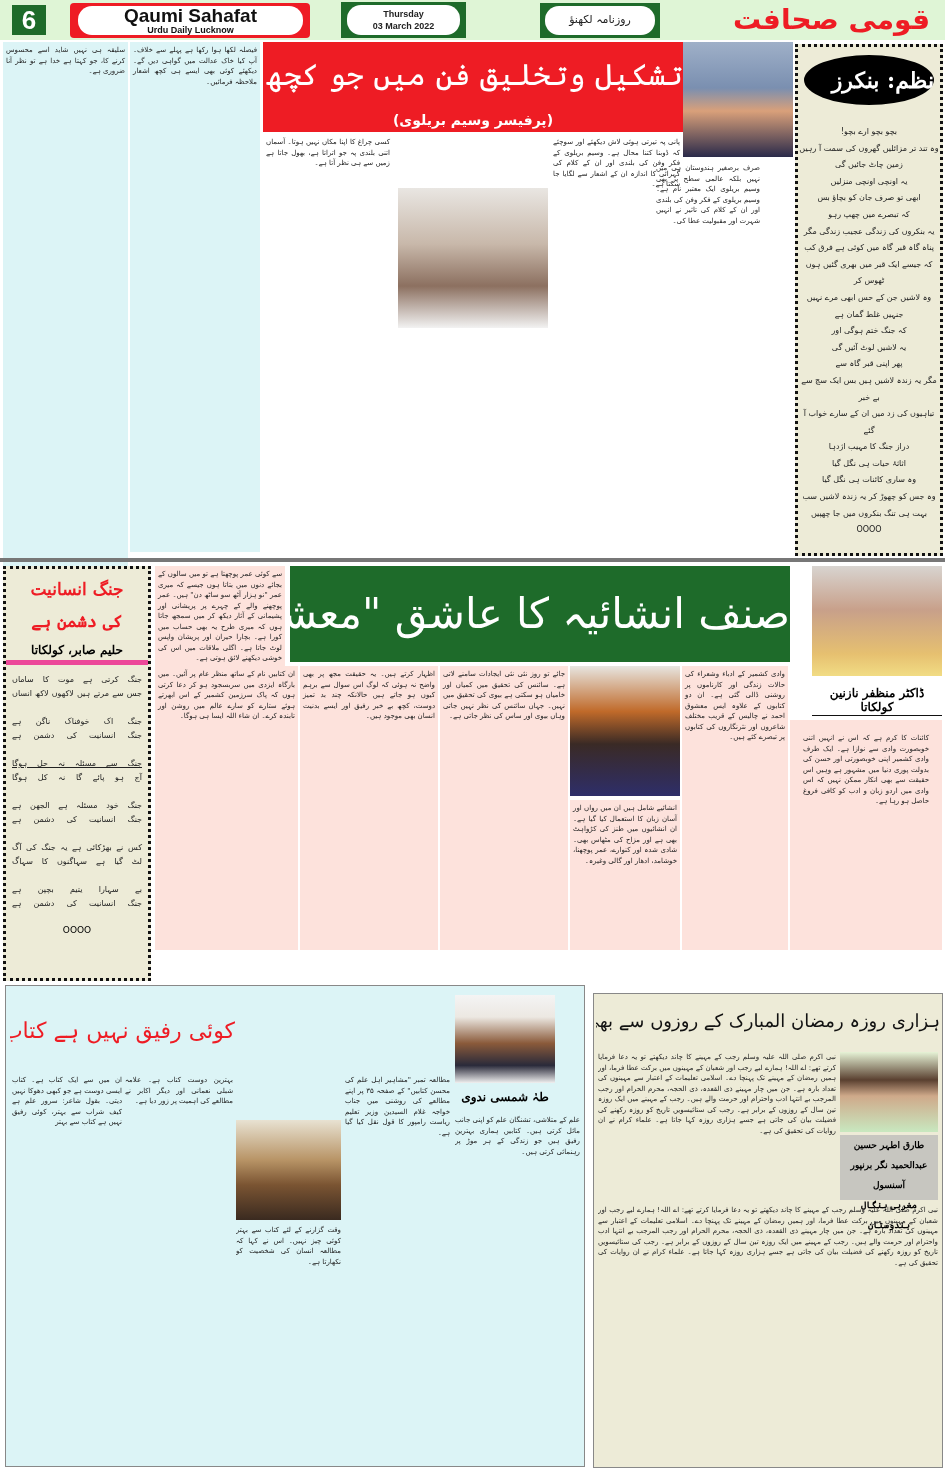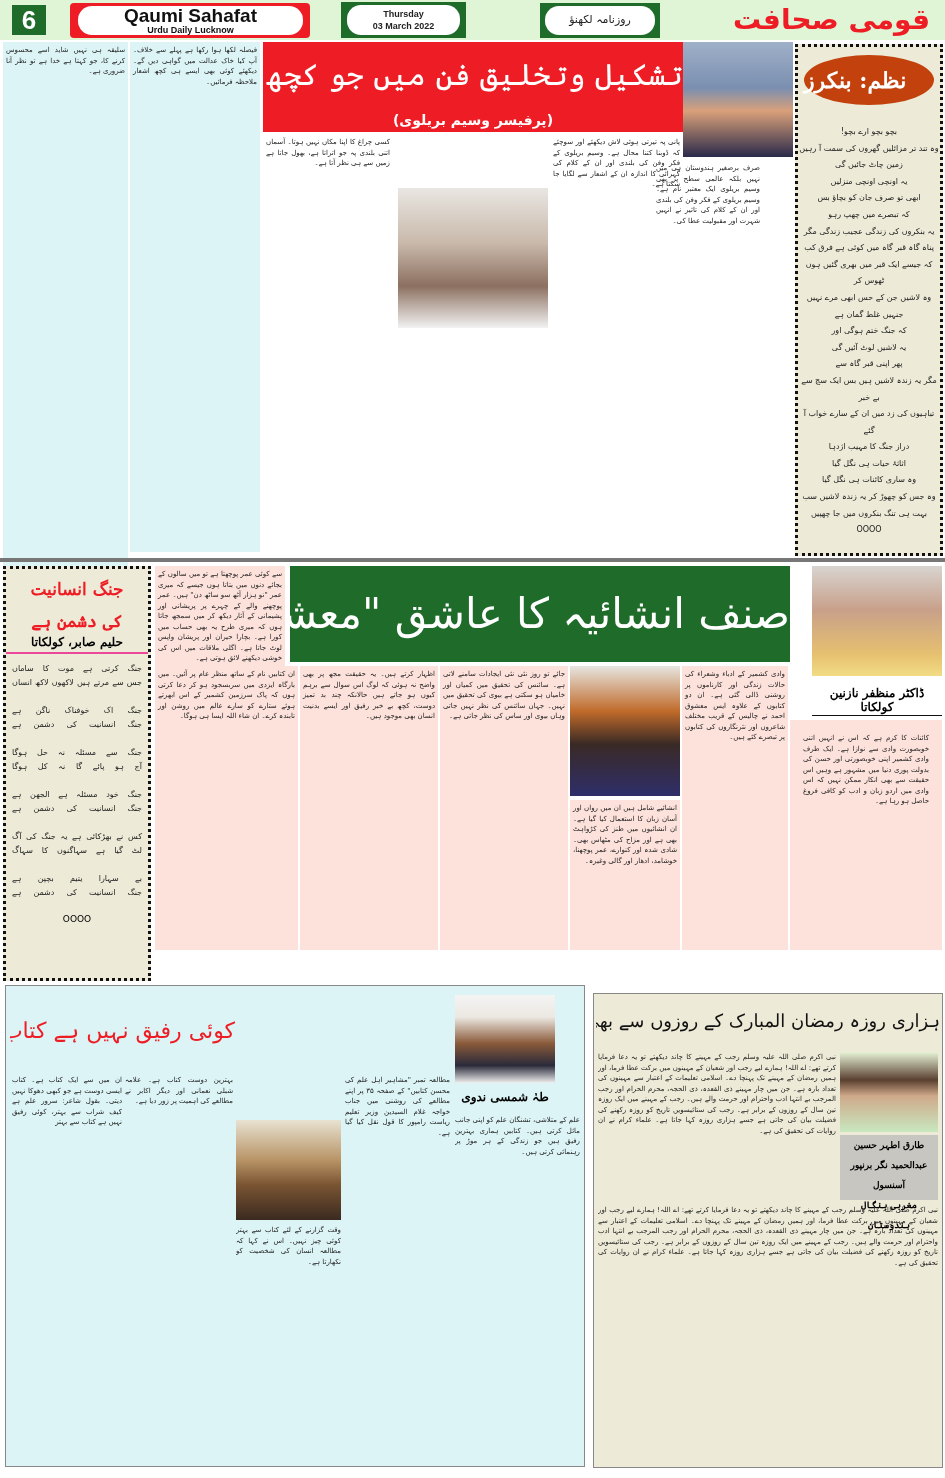--- a/index.html
+++ b/index.html
@@ -50,21 +50,21 @@
 <div class="abs col lightblue" style="left:130px;top:42px;width:130px;height:510px;padding:3px;">فیصلہ لکھا ہوا رکھا ہے پہلے سے خلاف۔ آپ کیا خاک عدالت میں گواہی دیں گے۔ دیکھئے کوئی بھی ایسے ہی کچھ اشعار ملاحظہ فرمائیں۔</div>
 <div class="abs heading-ur" style="left:263px;top:42px;width:420px;height:66px;background:#ee1c24;color:#fff;font:30px 'DejaVu Serif', serif;line-height:66px;">تشکیل وتخلیق فن میں جو کچھ بھی وسیم کا حصہ ہے</div>
 <div class="abs heading-ur" style="left:263px;top:108px;width:420px;height:24px;background:#ee1c24;color:#fff;font:bold 14px 'DejaVu Sans', sans-serif;line-height:24px;">(پرفیسر وسیم بریلوی)</div>
 <div class="abs col" style="left:263px;top:134px;width:130px;height:418px;padding:3px;">کسی چراغ کا اپنا مکاں نہیں ہوتا۔ آسماں اتنی بلندی پہ جو اتراتا ہے، بھول جاتا ہے زمیں سے ہی نظر آتا ہے۔</div>
 <div class="abs photo" style="left:398px;top:188px;width:150px;height:140px;background:linear-gradient(180deg,#e9e6e2 0%,#c8b8aa 40%,#8c7060 70%,#f2f2f2 100%);"></div>
 <div class="abs col" style="left:550px;top:134px;width:133px;height:418px;padding:3px;">پانی پہ تیرتی ہوئی لاش دیکھئے اور سوچئے کہ ڈوبنا کتنا محال ہے۔ وسیم بریلوی کے فکر وفن کی بلندی اور ان کے کلام کی گہرائی کا اندازہ ان کے اشعار سے لگایا جا سکتا ہے۔</div>
 <div class="abs photo" style="left:683px;top:42px;width:110px;height:115px;background:linear-gradient(180deg,#9fb0c8 0%,#7a8fb0 40%,#d9a07a 60%,#2a2a4a 100%);"></div>
 <div class="abs col" style="left:653px;top:160px;width:110px;height:392px;padding:3px;">صرف برصغیر ہندوستان ہی میں نہیں بلکہ عالمی سطح پر بھی وسیم بریلوی ایک معتبر نام ہے۔ وسیم بریلوی کے فکر وفن کی بلندی اور ان کے کلام کی تاثیر نے انہیں شہرت اور مقبولیت عطا کی۔</div>
 
 <div class="abs cream dots-border" style="left:795px;top:44px;width:148px;height:512px;">
-  <div style="margin:8px 6px 0;height:50px;background:#c2410c;border-radius:50%;color:#fff;font:bold 22px 'DejaVu Serif', serif;text-align:left;line-height:50px;direction:rtl;">نظم: بنکرز</div>
+  <div style="margin:8px 6px 0;height:50px;background:#000000;border-radius:50%;color:#fff;font:bold 22px 'DejaVu Serif', serif;text-align:right;line-height:50px;direction:rtl;">نظم: بنکرز</div>
   <div id="bunkers-lines" style="font:8px 'DejaVu Sans', sans-serif;color:#222;direction:rtl;text-align:center;line-height:16.6px;padding-top:19px;">
       <div>بچو بچو ارے بچو!</div>
       <div>وہ تند تر مزائلیں گھروں کی سمت آ رہیں</div>
       <div>زمین چاٹ جائیں گی</div>
       <div>یہ اونچی اونچی منزلیں</div>
       <div>ابھی تو صرف جان کو بچاؤ بس</div>
       <div>کہ تبصرے میں چھپ رہو</div>
       <div>یہ بنکروں کی زندگی عجیب زندگی مگر</div>
       <div>پناہ گاہ قبر گاہ میں کوئی ہے فرق کب</div>
       <div>کہ جیسے ایک قبر میں بھری گئیں ہوں ٹھوس کر</div>
@@ -82,32 +82,32 @@
       <div>بہت ہی تنگ بنکروں میں جا چھپیں</div>
       <div>OOOO</div>
     </div>
 </div>
 
 <div class="abs rule" style="left:0;top:558px;width:945px;height:4px;"></div>
 
 <div class="abs cream dots-border" style="left:3px;top:566px;width:148px;height:415px;">
   <div style="color:#ee1c24;font:bold 17px 'DejaVu Serif', serif;text-align:center;direction:rtl;margin-top:10px;">جنگ انسانیت</div>
   <div style="color:#ee1c24;font:bold 17px 'DejaVu Serif', serif;text-align:center;direction:rtl;margin-top:12px;">کی دشمن ہے</div>
-  <div style="font:bold 12px 'DejaVu Serif', serif;text-align:center;direction:rtl;margin-top:4px;border-bottom:2px solid #ec4899;padding-bottom:3px;">حلیم صابر، کولکاتا</div>
+  <div style="font:bold 12px 'DejaVu Serif', serif;text-align:center;direction:rtl;margin-top:12px;border-bottom:5px solid #ec4899;padding-bottom:3px;">حلیم صابر، کولکاتا</div>
   <div id="war-stanzas" style="font:8px 'DejaVu Sans', sans-serif;direction:rtl;color:#222;padding:8px 6px 0;">
       <div style="margin-bottom: 14px;">
         <div style="text-align-last: justify; line-height: 14px;">جنگ کرتی ہے موت کا ساماں</div>
         <div style="text-align-last: justify; line-height: 14px;">جس سے مرتے ہیں لاکھوں لاکھ انساں</div>
       </div>
       <div style="margin-bottom: 14px;">
         <div style="text-align-last: justify; line-height: 14px;">جنگ اک خوفناک ناگن ہے</div>
         <div style="text-align-last: justify; line-height: 14px;">جنگ انسانیت کی دشمن ہے</div>
       </div>
       <div style="margin-bottom: 14px;">
-        <div style="text-align-last: justify; line-height: 14px;">جنگ سے مسئلہ نہ حل ہوگا</div>
+        <div style="text-align-last: justify; line-height: 14px; text-decoration: underline;">جنگ سے مسئلہ نہ حل ہوگا</div>
         <div style="text-align-last: justify; line-height: 14px;">آج ہو پائے گا نہ کل ہوگا</div>
       </div>
       <div style="margin-bottom: 14px;">
         <div style="text-align-last: justify; line-height: 14px;">جنگ خود مسئلہ ہے الجھن ہے</div>
         <div style="text-align-last: justify; line-height: 14px;">جنگ انسانیت کی دشمن ہے</div>
       </div>
       <div style="margin-bottom: 14px;">
         <div style="text-align-last: justify; line-height: 14px;">کس نے بھڑکائی ہے یہ جنگ کی آگ</div>
         <div style="text-align-last: justify; line-height: 14px;">لٹ گیا ہے سہاگنوں کا سہاگ</div>
       </div>

